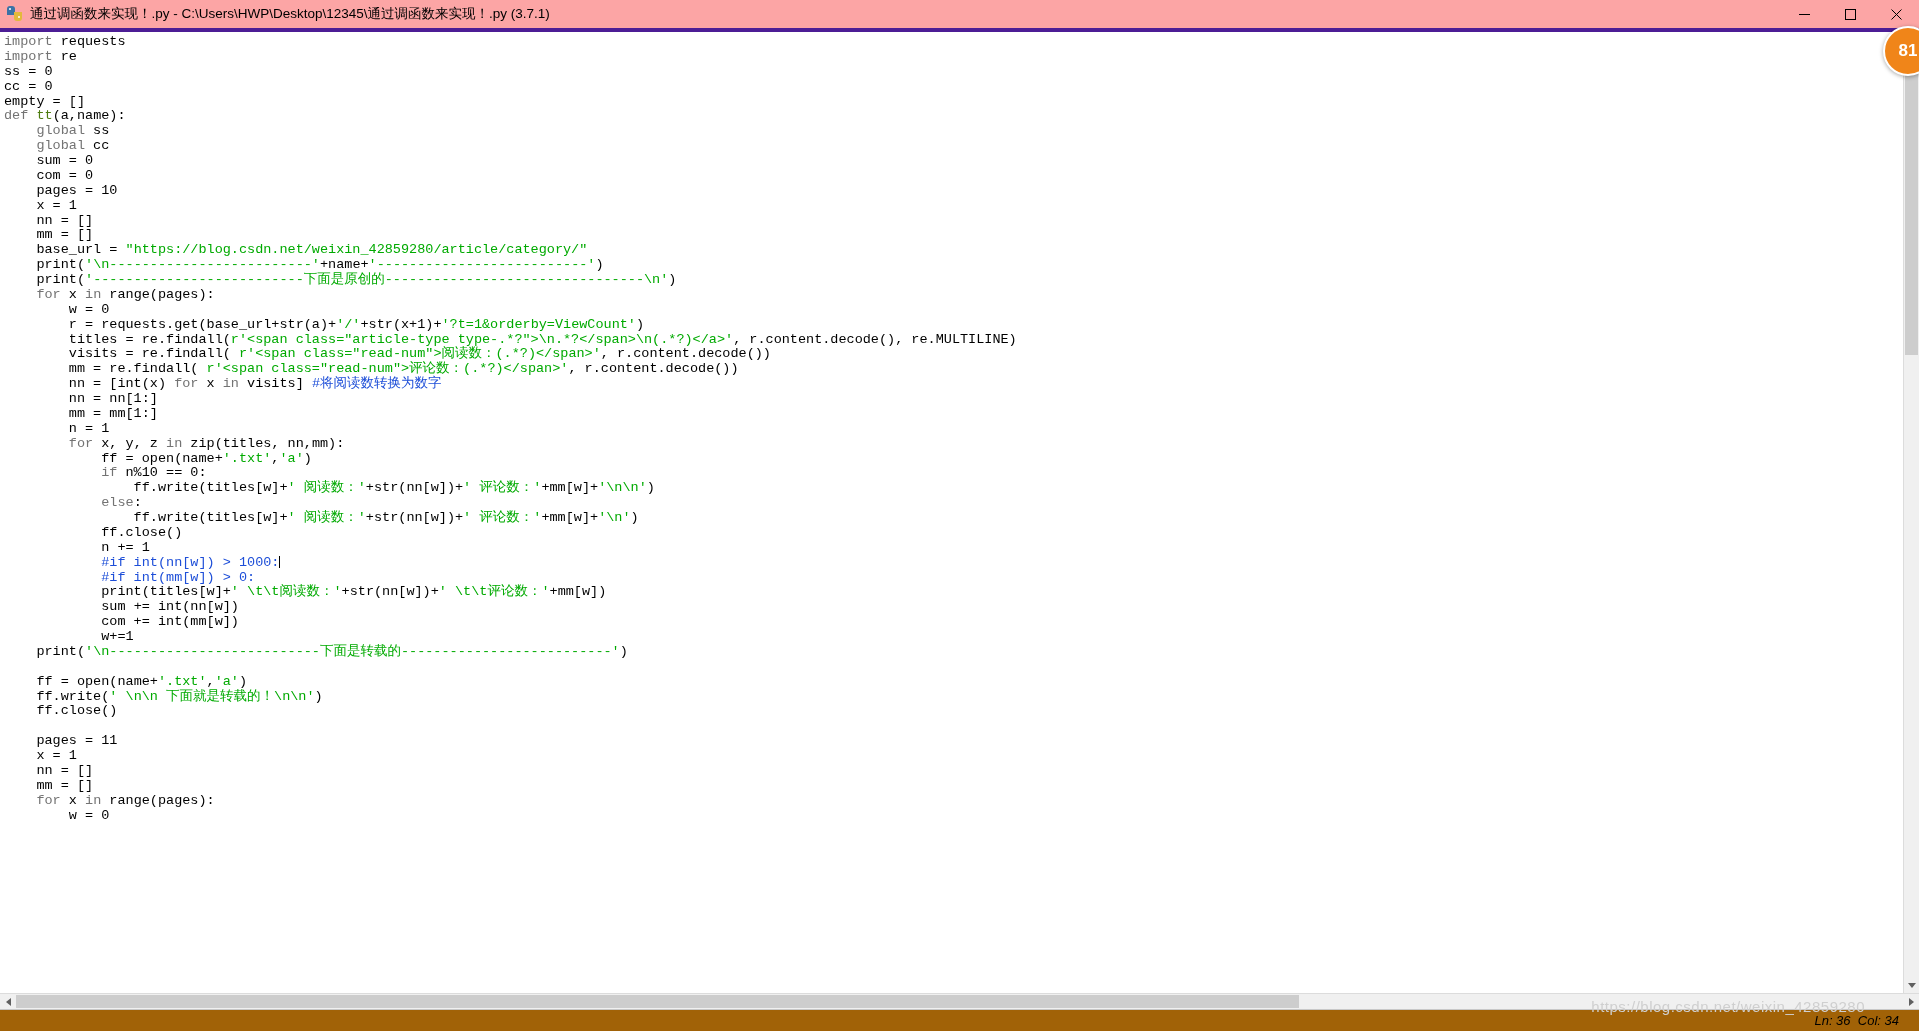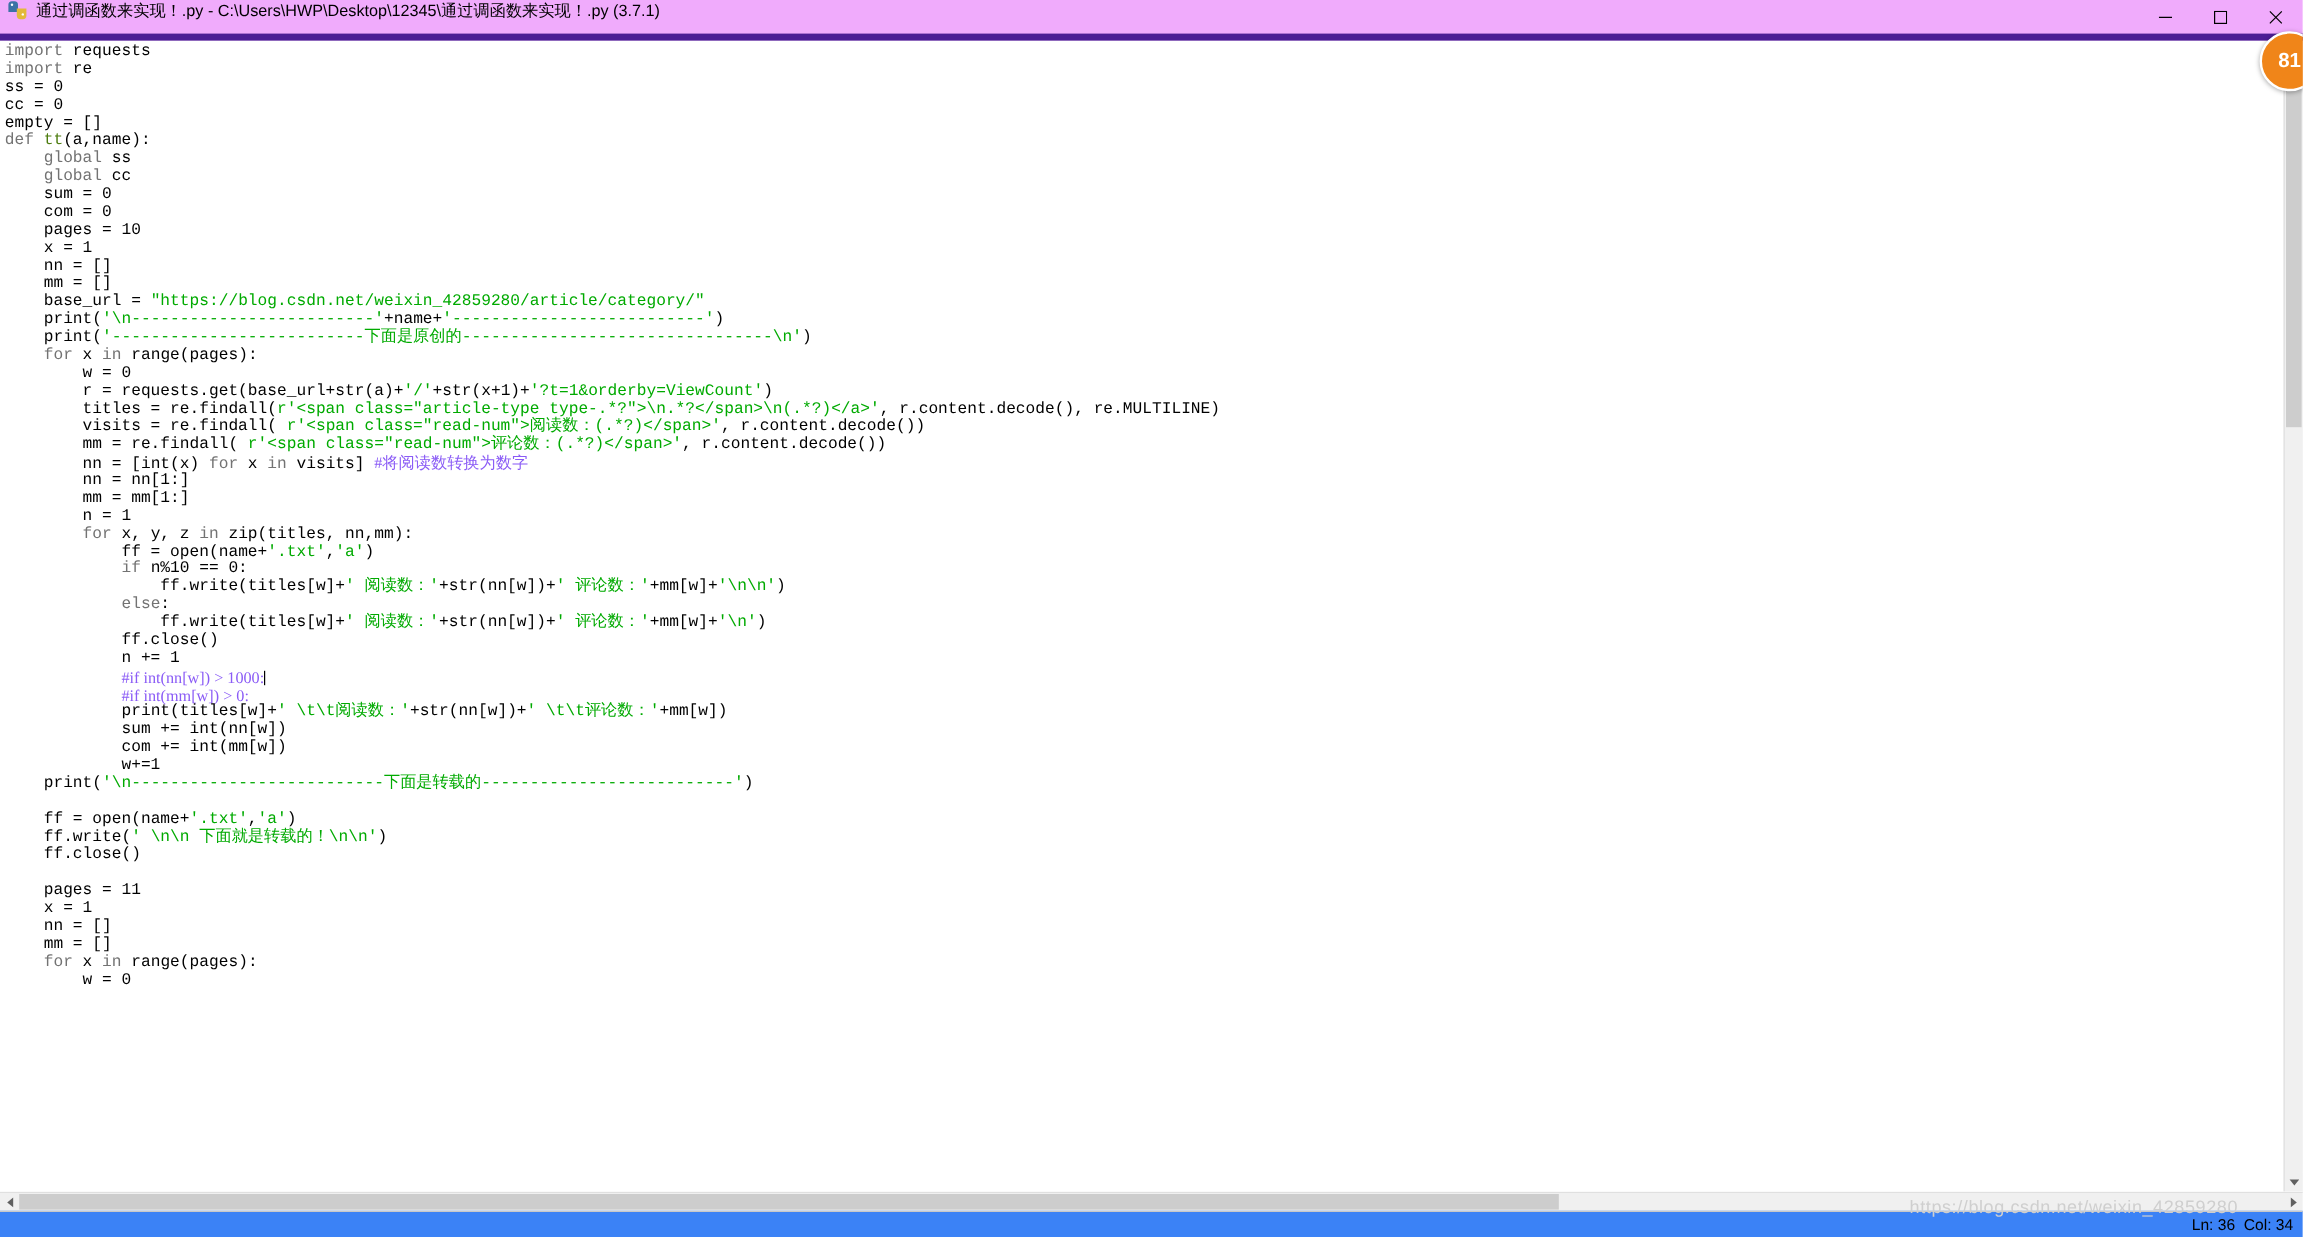--- a/index.html
+++ b/index.html
@@ -24,26 +24,26 @@
     background: #ffffff;
     display: flex;
     flex-direction: column;
     box-sizing: border-box;
   }
 
   
   .titlebar {
     height: 28px;
     min-height: 28px;
-    background: #f0abfc;
-    display: flex;
-    align-items: flex-start;
+    background: #fca5a5;
+    display: flex;
+    align-items: center;
     padding-left: 6px;
     position: relative;
-    border-bottom: 6px solid #4c1d95;
+    border-bottom: 4px solid #4c1d95;
   }
   .app-icon {
     width: 18px;
     height: 18px;
     margin-right: 6px;
     position: relative;
     flex: 0 0 auto;
   }
   .app-icon .snake-a {
     position: absolute;
@@ -137,21 +137,21 @@
     color: #000000;
     letter-spacing: 0px;
   }
   .code .ln { display: block; height: 14.88px; }
 
   
   .kw      { color: #737373; }            
   .bi      { color: #000000; }            
   .def     { color: #4d7c0f; }            
   .str     { color: #00aa00; }            
-  .cmt     { color: #8b5cf6; font-family: Liberation Serif, serif; }            
+  .cmt     { color: #1d4ed8; }            
   .plain   { color: #000000; }
 
   
   .caret {
     display: inline-block;
     width: 1px;
     height: 12px;
     background: #000;
     vertical-align: -2px;
     margin-left: 0px;
@@ -230,28 +230,29 @@
     border-top: 4px solid transparent;
     border-bottom: 4px solid transparent;
   }
   .arrow-left  { border-right: 5px solid #606060; }
   .arrow-right { border-left: 5px solid #606060; }
 
   
   .statusbar {
     height: 22px;
     min-height: 22px;
-    background: #3b82f6;
+    background: #a16207;
     border-top: 1px solid #c8c8c8;
     display: flex;
     align-items: center;
     justify-content: flex-end;
-    padding-right: 8px;
-    box-sizing: border-box;
-    position: relative;
+    padding-right: 20px;
+    box-sizing: border-box;
+    position: relative;
+    font-style: italic;
   }
   .status-pos {
     font-size: 13px;
     color: #000;
     font-family: "Liberation Sans", sans-serif;
     white-space: pre;
   }
 
   
   .watermark {

